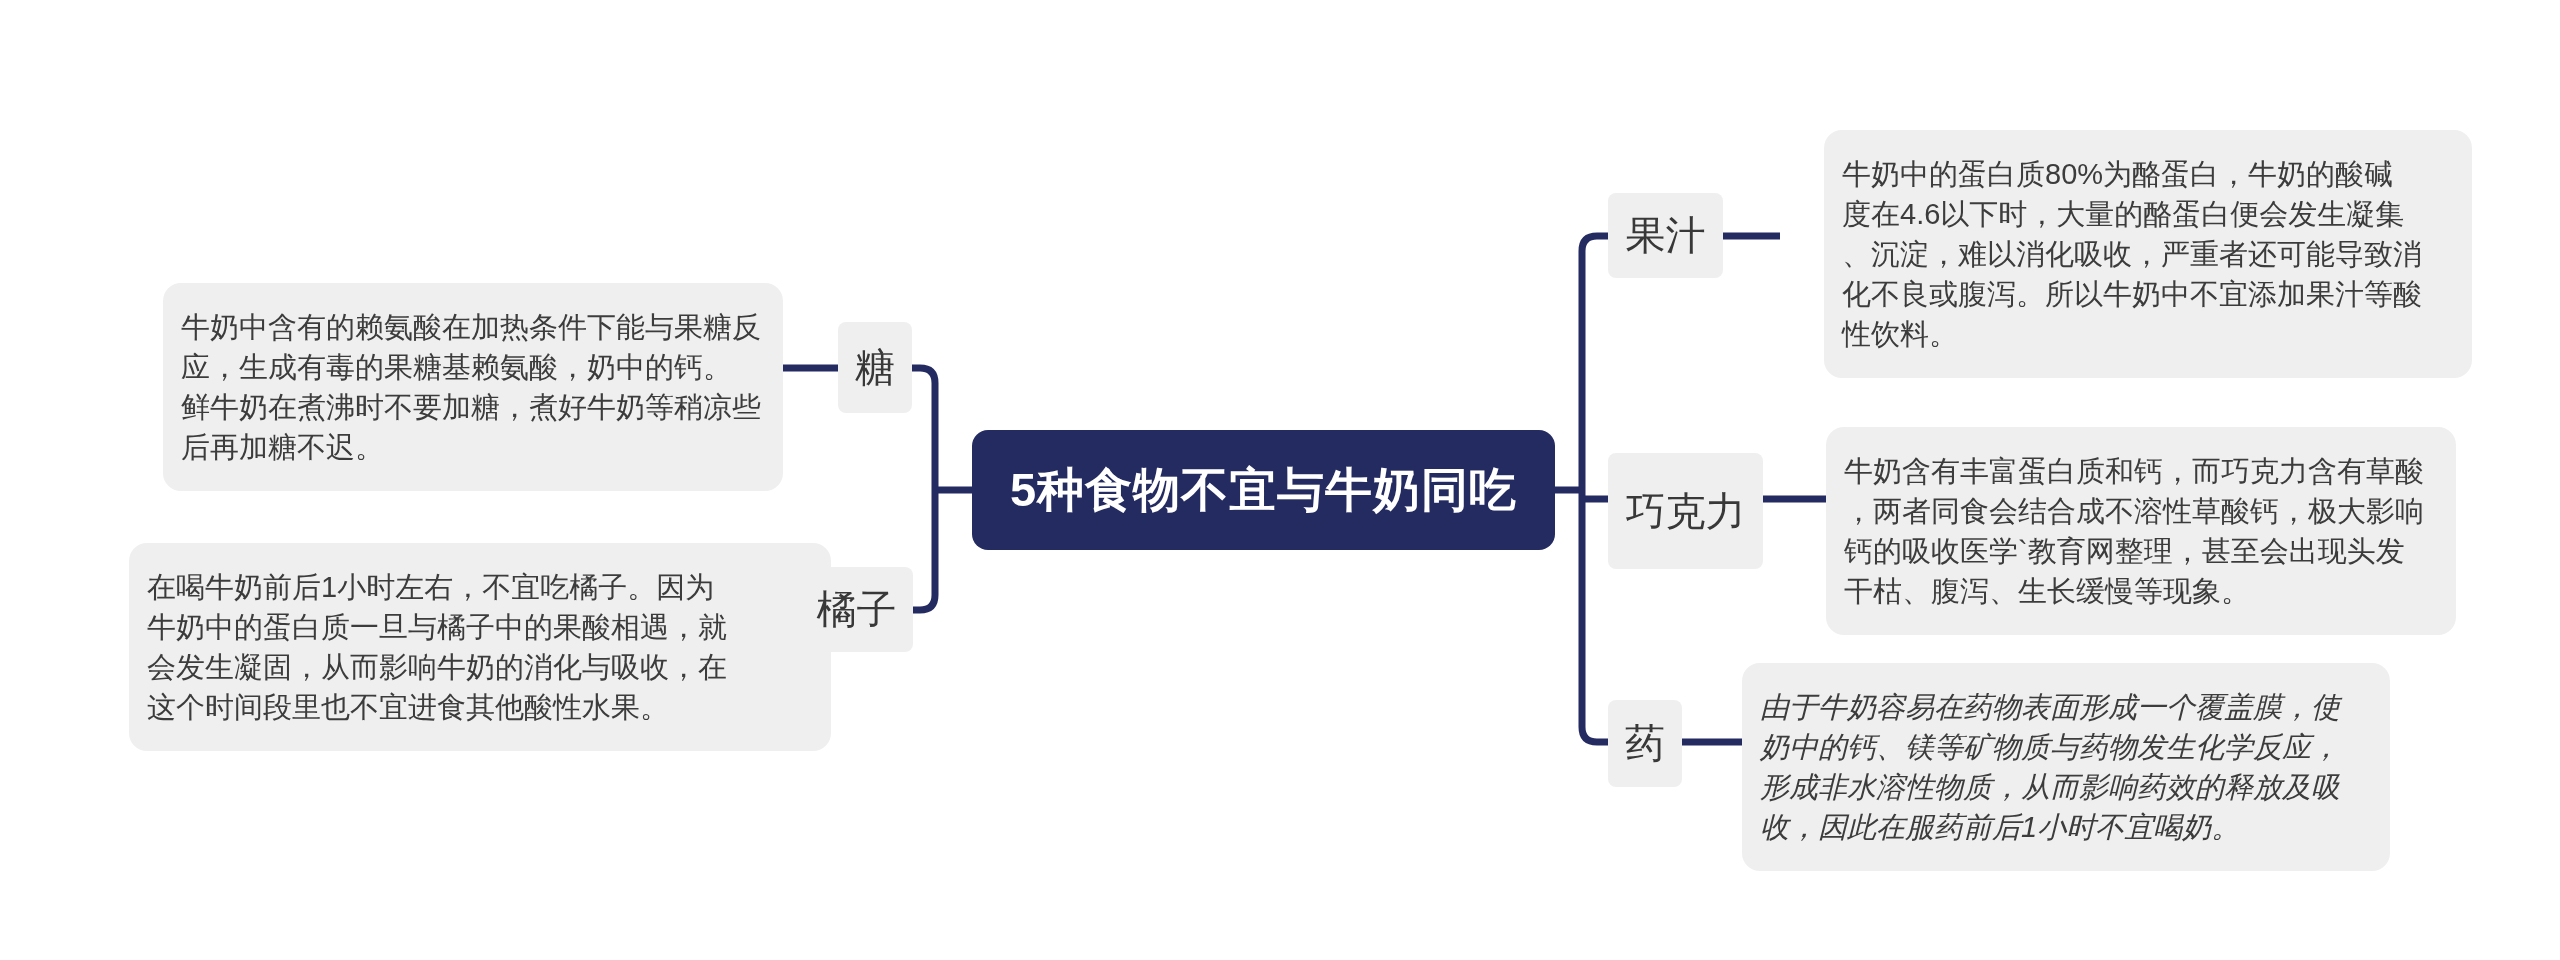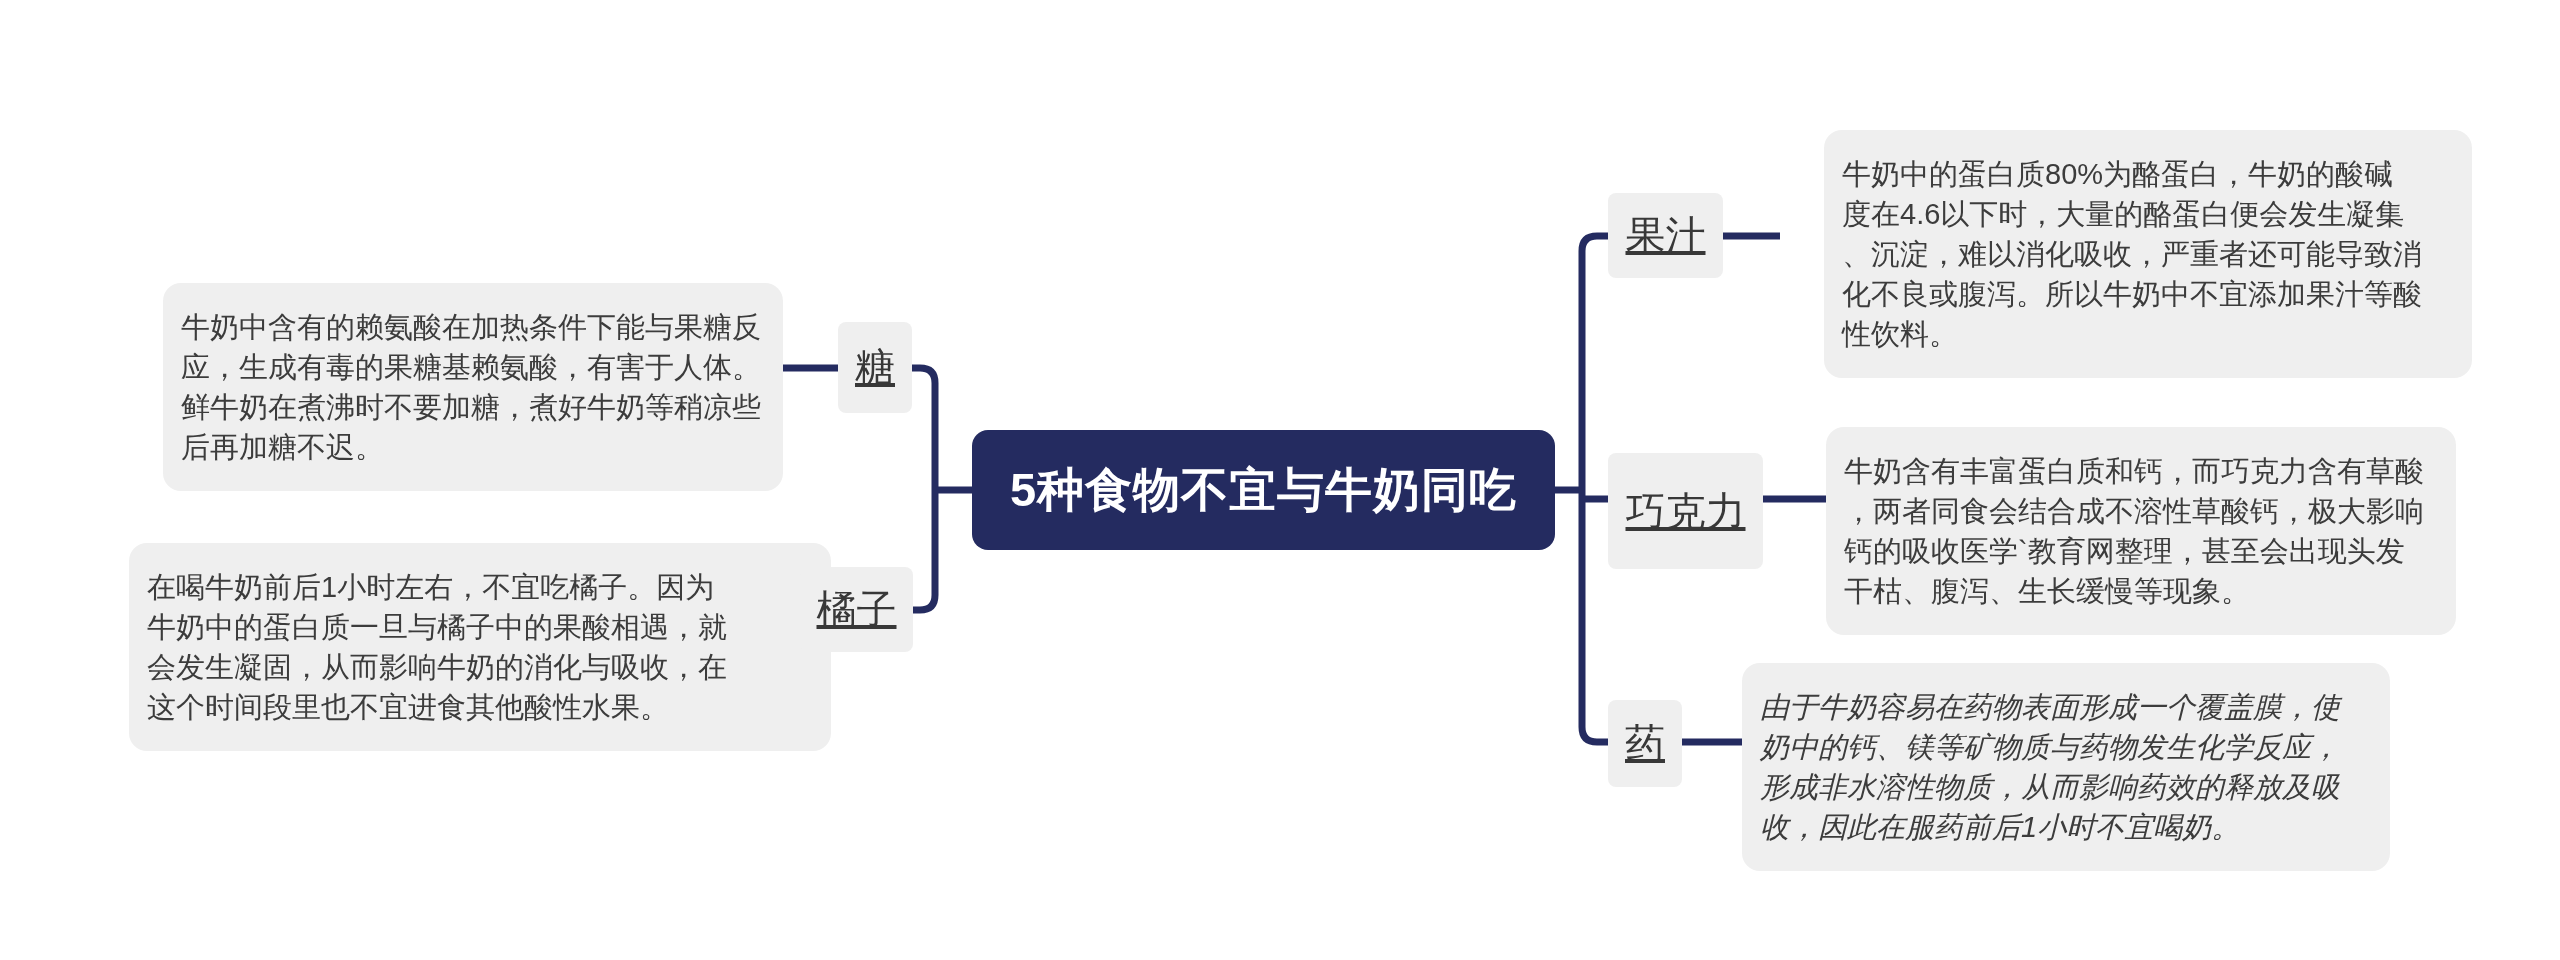--- a/index.html
+++ b/index.html
@@ -42,21 +42,20 @@
   }
   .node {
     position: absolute;
     background: var(--node-bg);
     border-radius: 8px;
     color: #383838;
     font-size: 40px;
     display: flex;
     align-items: center;
     justify-content: center;
-    text-decoration: underline;
   }
   .root-node {
     position: absolute;
     background: var(--accent-navy);
     border-radius: 16px;
     color: var(--title-text);
     font-size: 47px;
     font-weight: bold;
     display: flex;
     align-items: center;
@@ -86,21 +85,21 @@
     <path d="M1723 236 H1780"></path>
 
     <path d="M1582 499 H1608"></path>
 
     <path d="M1763 499 H1826"></path>
 
     <path d="M1682 742 H1742"></path>
   </svg>
 
   <div class="desc" style="left:163px; top:283px; width:620px;">牛奶中含有的赖氨酸在加热条件下能与果糖反
-应，生成有毒的果糖基赖氨酸，有害于人体。
+应，生成有毒的果糖基赖氨酸，奶中的钙。
 鲜牛奶在煮沸时不要加糖，煮好牛奶等稍凉些
 后再加糖不迟。</div>
   <div class="node" style="left:838px; top:322px; width:74px; height:91px;">糖</div>
 
   <div class="desc" style="left:129px; top:543px; width:702px;">在喝牛奶前后1小时左右，不宜吃橘子。因为
 牛奶中的蛋白质一旦与橘子中的果酸相遇，就
 会发生凝固，从而影响牛奶的消化与吸收，在
 这个时间段里也不宜进食其他酸性水果。</div>
   <div class="node" style="left:800px; top:567px; width:113px; height:85px;">橘子</div>
 

